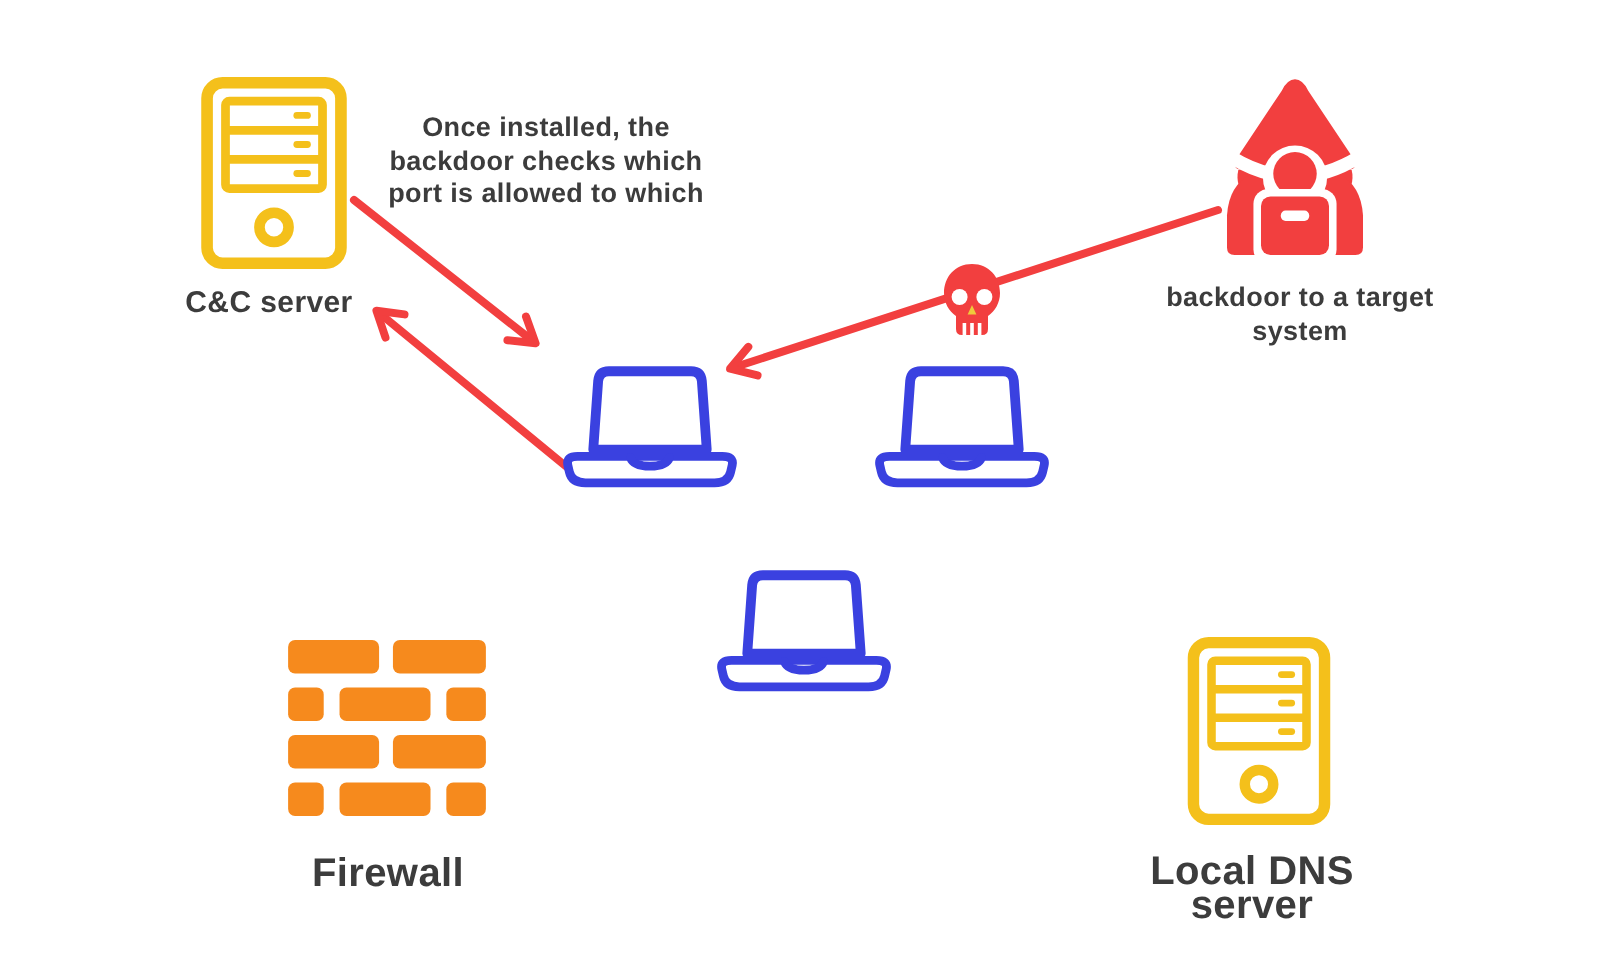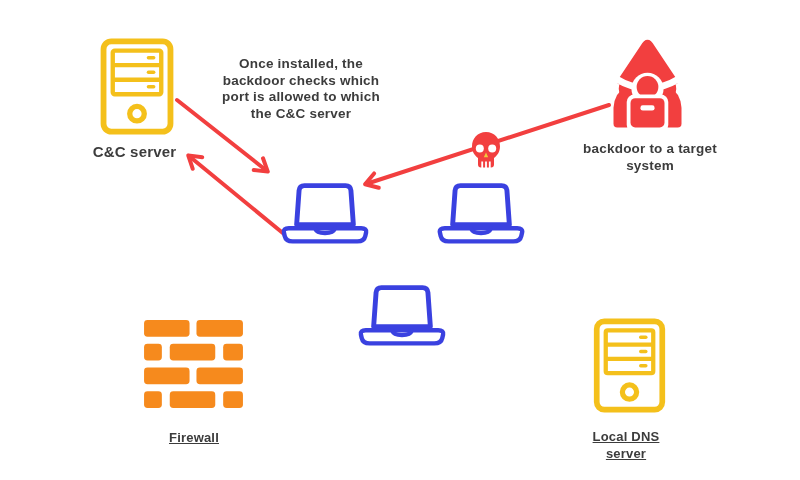--- a/index.html
+++ b/index.html
@@ -12,21 +12,21 @@
     overflow:hidden;font-family:"Liberation Sans",sans-serif;color:var(--text,#3C3C3C);
   }
   .abs{position:absolute;}
   .note{
     font-size:13.5px;font-weight:700;line-height:16.5px;text-align:center;
     letter-spacing:.2px;color:var(--text);
   }
   .label{
     font-size:15px;font-weight:700;text-align:center;letter-spacing:.2px;color:var(--text);
   }
-  .label.small{font-size:13px;line-height:17px;text-decoration:underline;}
+  .label.small{font-size:20px;line-height:17px;}
   svg{display:block;}
 </style>
 </head>
 <body>
 
 <div id="stage">
 
   <svg class="abs" style="left:0;top:0;" width="800" height="480" viewBox="0 0 800 480">
     <defs>
       <marker id="chev" markerUnits="userSpaceOnUse" markerWidth="24" markerHeight="24" refX="15" refY="11" orient="auto">
@@ -43,25 +43,24 @@
     <rect x="13" y="13" width="50" height="45" rx="2" fill="none" stroke="var(--yellow,#F4C01B)" stroke-width="4.5"></rect>
     <line x1="13" y1="28" x2="63" y2="28" stroke="var(--yellow,#F4C01B)" stroke-width="4.5"></line>
     <line x1="13" y1="43" x2="63" y2="43" stroke="var(--yellow,#F4C01B)" stroke-width="4.5"></line>
     <rect x="48" y="18.5" width="9" height="3.6" rx="1.8" fill="var(--yellow,#F4C01B)"></rect>
     <rect x="48" y="33.5" width="9" height="3.6" rx="1.8" fill="var(--yellow,#F4C01B)"></rect>
     <rect x="48" y="48.5" width="9" height="3.6" rx="1.8" fill="var(--yellow,#F4C01B)"></rect>
     <circle cx="38" cy="78" r="7.5" fill="none" stroke="var(--yellow,#F4C01B)" stroke-width="5.5"></circle>
   </svg>
   <div class="abs label" style="left:57px;top:143px;width:155px;">C&amp;C server</div>
 
-  <div class="abs note" style="left:206px;top:56px;width:190px;">
+  <div class="abs note" style="left:178px;top:56px;width:190px;">
     <div>Once installed, the</div>
     <div>backdoor checks which</div>
     <div>port is allowed to which</div>
-    <div>the C&amp;C server</div>
   </div>
 
   <svg class="abs" style="left:605px;top:37px;" width="85" height="96" viewBox="0 0 90 100">
     <g fill="var(--red,#F23F3F)">
       <path d="M45,2 Q49,2 52,8 L76,44 Q79,50 72,50 L18,50 Q11,50 14,44 L38,8 Q41,2 45,2 Z"></path>
       <path d="M15,50 L30,50 L20,67 Q13,58 15,50 Z"></path>
       <path d="M75,50 L60,50 L70,67 Q77,58 75,50 Z"></path>
       <path d="M22,52 Q10,58 9,74 L9,91 Q9,95 13,95 L77,95 Q81,95 81,91 L81,74 Q80,58 68,52 Z"></path>
     </g>
     <path d="M11,43 Q45,64 79,43" fill="none" stroke="#fff" stroke-width="7" stroke-linecap="round"></path>

